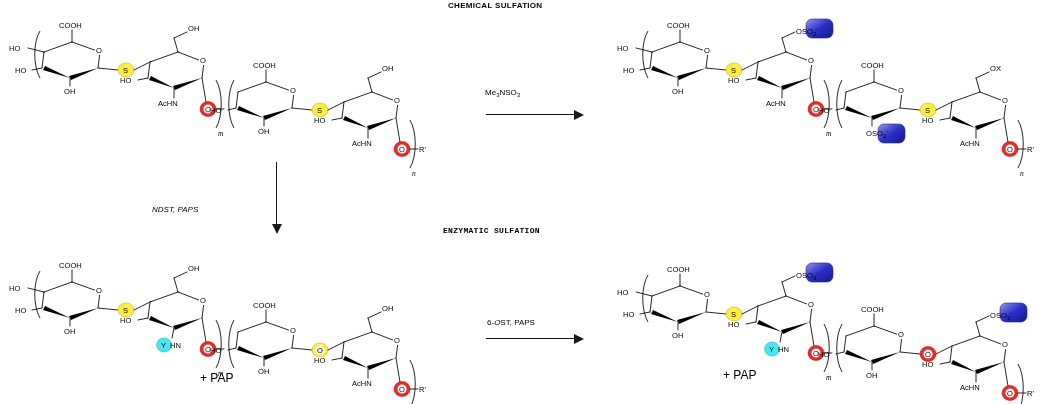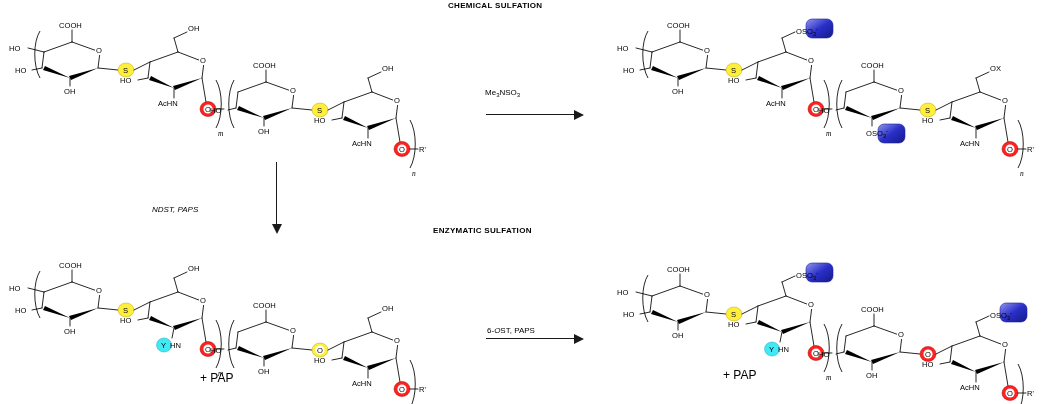--- a/index.html
+++ b/index.html
@@ -9,29 +9,29 @@
     color:#000;
   }
   .canvas{position:absolute;left:0;top:0;width:1047px;height:404px;}
 
   
   .section-header{
     position:absolute;font-size:8px;font-weight:bold;letter-spacing:.3px;
     white-space:nowrap;
   }
   #hdr-chem{left:448px;top:1px;}
-  #hdr-enz{left:433px;top:226px;}
+  #hdr-enz{left:443px;top:226px;font-family:Liberation Mono, monospace;}
 
   
   .reagent{
     position:absolute;font-size:8px;white-space:nowrap;
   }
   #rg-chem{left:485px;top:88px;}
   #rg-ndst{left:152px;top:205px;font-style:italic;}
-  #rg-6ost{left:487px;top:326px;}
+  #rg-6ost{left:487px;top:318px;}
   .ital{font-style:italic;}
   .sub{font-size:6px;vertical-align:-2px;}
 
   
   .byproduct{position:absolute;font-size:12px;white-space:nowrap;}
   #bp-bl{left:200px;top:371px;}
   #bp-br{left:723px;top:368px;}
 
   
   .arrow-h{position:absolute;height:10px;}

